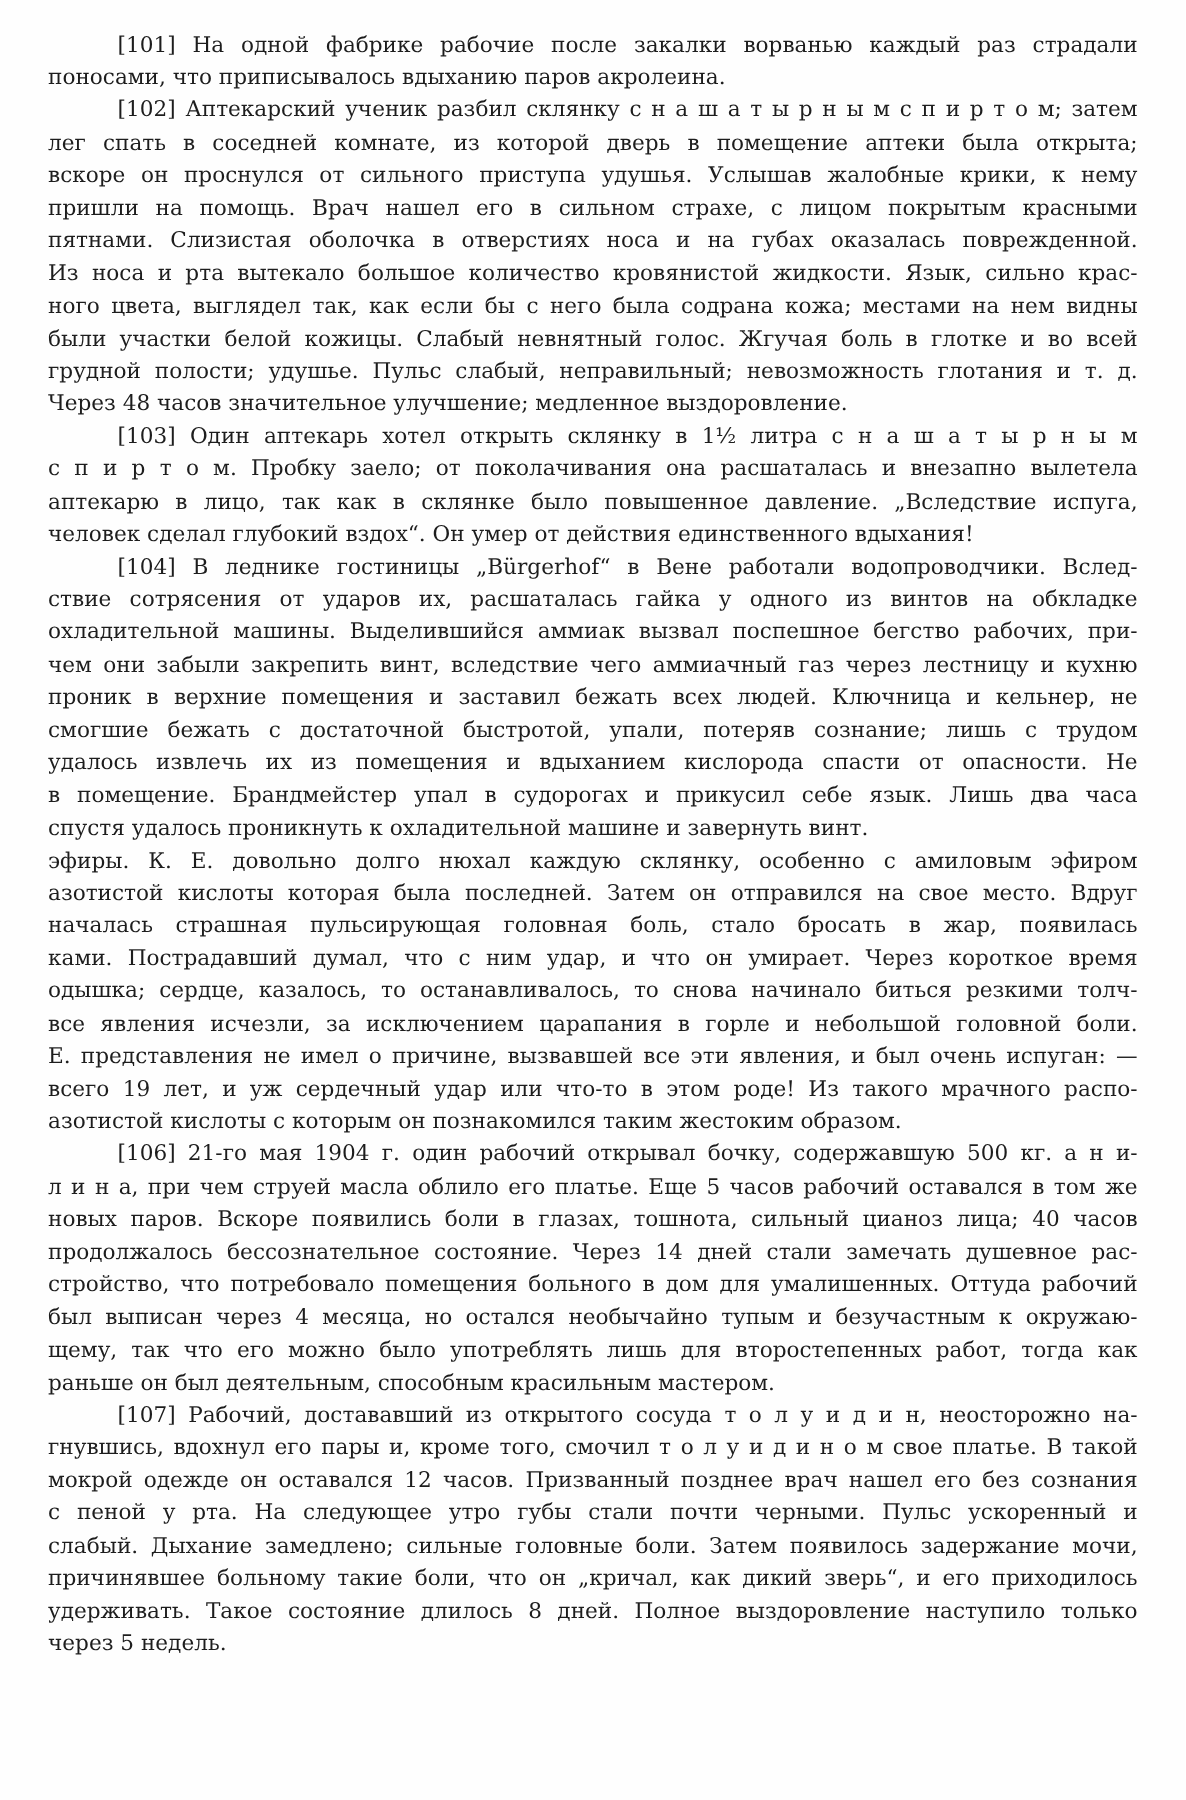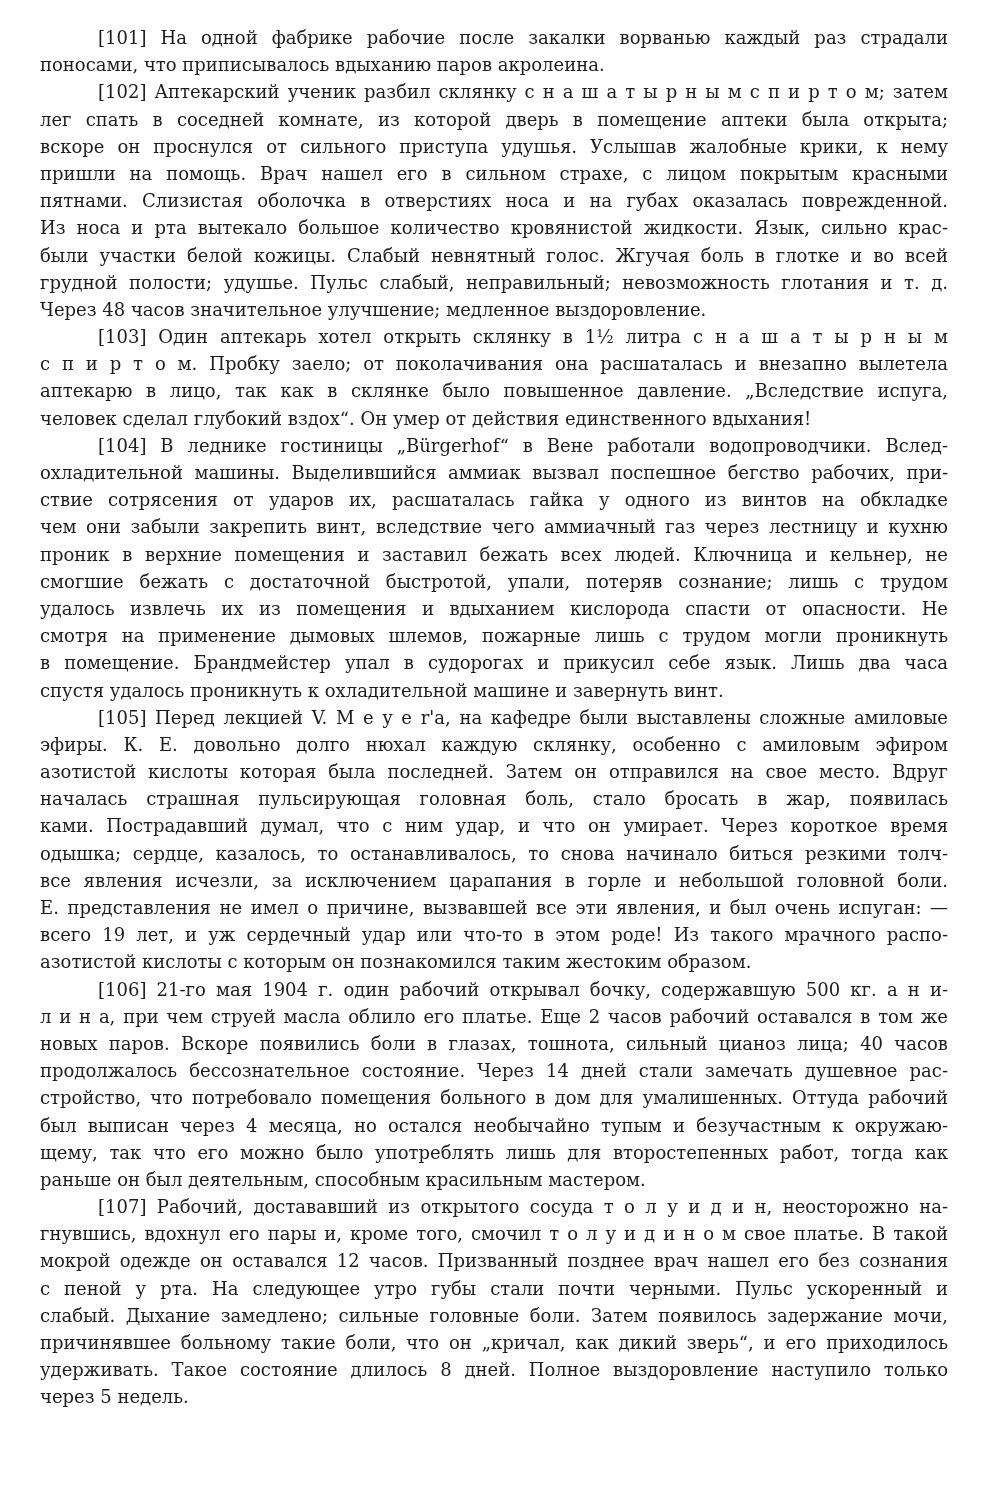--- a/index.html
+++ b/index.html
@@ -47,57 +47,56 @@
         <div class="line first">[101] На одной фабрике рабочие после закалки ворванью каждый раз страдали</div>
         <div class="line plast">поносами, что приписывалось вдыханию паров акролеина.</div>
       </div>
       <div class="paragraph">
         <div class="line first">[102] Аптекарский ученик разбил склянку с н а ш а т ы р н ы м с п и р т о м; затем</div>
         <div class="line">лег спать в соседней комнате, из которой дверь в помещение аптеки была открыта;</div>
         <div class="line">вскоре он проснулся от сильного приступа удушья. Услышав жалобные крики, к нему</div>
         <div class="line">пришли на помощь. Врач нашел его в сильном страхе, с лицом покрытым красными</div>
         <div class="line">пятнами. Слизистая оболочка в отверстиях носа и на губах оказалась поврежденной.</div>
         <div class="line">Из носа и рта вытекало большое количество кровянистой жидкости. Язык, сильно крас-</div>
+        <div class="line">ного цвета, выглядел так, как если бы с него была содрана кожа; местами на нем видны</div>
         <div class="line">были участки белой кожицы. Слабый невнятный голос. Жгучая боль в глотке и во всей</div>
         <div class="line">грудной полости; удушье. Пульс слабый, неправильный; невозможность глотания и т. д.</div>
         <div class="line plast">Через 48 часов значительное улучшение; медленное выздоровление.</div>
       </div>
       <div class="paragraph">
         <div class="line first">[103] Один аптекарь хотел открыть склянку в 1½ литра с н а ш а т ы р н ы м</div>
         <div class="line">с п и р т о м. Пробку заело; от поколачивания она расшаталась и внезапно вылетела</div>
         <div class="line">аптекарю в лицо, так как в склянке было повышенное давление. „Вследствие испуга,</div>
         <div class="line plast">человек сделал глубокий вздох“. Он умер от действия единственного вдыхания!</div>
       </div>
       <div class="paragraph">
         <div class="line first">[104] В леднике гостиницы „Bürgerhof“ в Вене работали водопроводчики. Вслед-</div>
+        <div class="line">ствие сотрясения от ударов их, расшаталась гайка у одного из винтов на обкладке</div>
         <div class="line">охладительной машины. Выделившийся аммиак вызвал поспешное бегство рабочих, при-</div>
-        <div class="line">ствие сотрясения от ударов их, расшаталась гайка у одного из винтов на обкладке</div>
         <div class="line">чем они забыли закрепить винт, вследствие чего аммиачный газ через лестницу и кухню</div>
         <div class="line">проник в верхние помещения и заставил бежать всех людей. Ключница и кельнер, не</div>
         <div class="line">смогшие бежать с достаточной быстротой, упали, потеряв сознание; лишь с трудом</div>
         <div class="line">удалось извлечь их из помещения и вдыханием кислорода спасти от опасности. Не</div>
-        <div class="line">смотря на применение дымовых шлемов, пожарные лишь с трудом могли проникнуть</div>
         <div class="line">в помещение. Брандмейстер упал в судорогах и прикусил себе язык. Лишь два часа</div>
         <div class="line plast">спустя удалось проникнуть к охладительной машине и завернуть винт.</div>
       </div>
       <div class="paragraph">
-        <div class="line first">[105] Перед лекцией V. M e y e r'а, на кафедре были выставлены сложные амиловые</div>
         <div class="line">эфиры. К. Е. довольно долго нюхал каждую склянку, особенно с амиловым эфиром</div>
         <div class="line">азотистой кислоты которая была последней. Затем он отправился на свое место. Вдруг</div>
         <div class="line">началась страшная пульсирующая головная боль, стало бросать в жар, появилась</div>
         <div class="line">ками. Пострадавший думал, что с ним удар, и что он умирает. Через короткое время</div>
         <div class="line">одышка; сердце, казалось, то останавливалось, то снова начинало биться резкими толч-</div>
         <div class="line">все явления исчезли, за исключением царапания в горле и небольшой головной боли.</div>
         <div class="line">Е. представления не имел о причине, вызвавшей все эти явления, и был очень испуган: —</div>
         <div class="line">всего 19 лет, и уж сердечный удар или что-то в этом роде! Из такого мрачного распо-</div>
         <div class="line plast">азотистой кислоты с которым он познакомился таким жестоким образом.</div>
       </div>
       <div class="paragraph">
         <div class="line first">[106] 21-го мая 1904 г. один рабочий открывал бочку, содержавшую 500 кг. а н и-</div>
-        <div class="line">л и н а, при чем струей масла облило его платье. Еще 2 часов рабочий оставался в том же</div>
+        <div class="line">л и н а, при чем струей масла облило его платье. Еще 5 часов рабочий оставался в том же</div>
         <div class="line">новых паров. Вскоре появились боли в глазах, тошнота, сильный цианоз лица; 40 часов</div>
         <div class="line">продолжалось бессознательное состояние. Через 14 дней стали замечать душевное рас-</div>
         <div class="line">стройство, что потребовало помещения больного в дом для умалишенных. Оттуда рабочий</div>
         <div class="line">был выписан через 4 месяца, но остался необычайно тупым и безучастным к окружаю-</div>
         <div class="line">щему, так что его можно было употреблять лишь для второстепенных работ, тогда как</div>
         <div class="line plast">раньше он был деятельным, способным красильным мастером.</div>
       </div>
       <div class="paragraph">
         <div class="line first">[107] Рабочий, достававший из открытого сосуда т о л у и д и н, неосторожно на-</div>
         <div class="line">гнувшись, вдохнул его пары и, кроме того, смочил т о л у и д и н о м свое платье. В такой</div>

